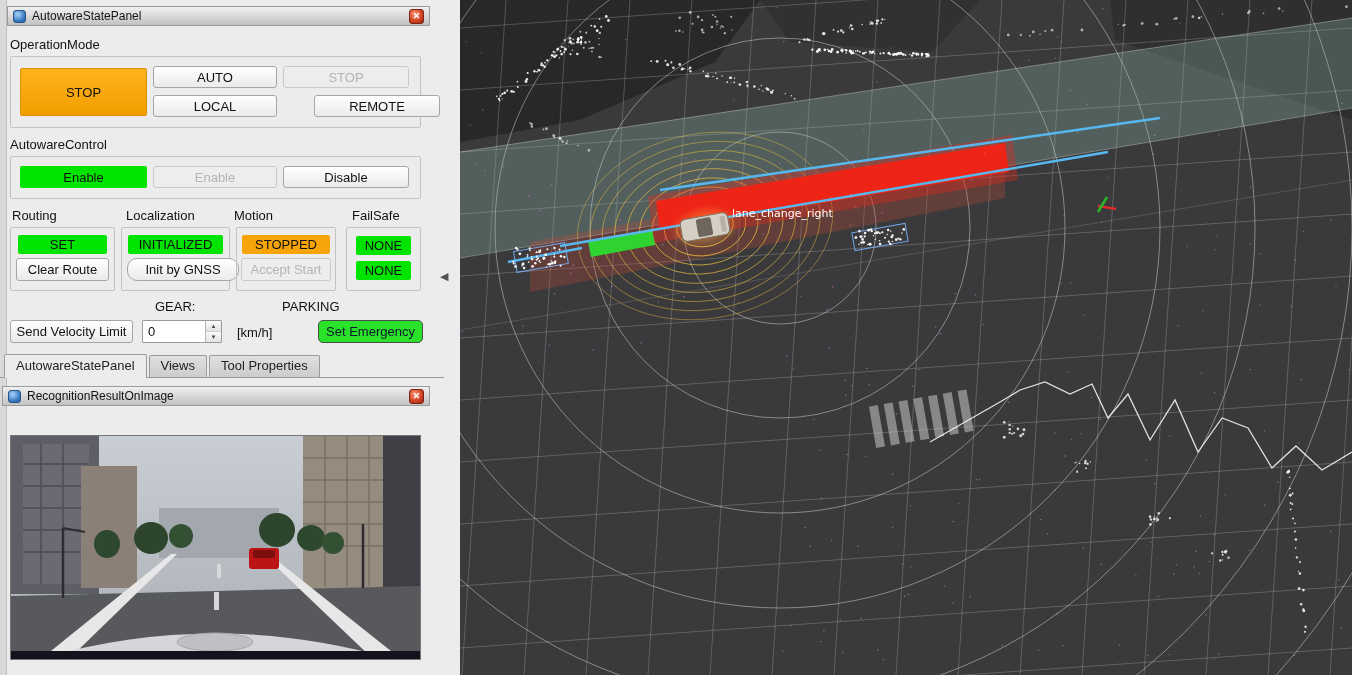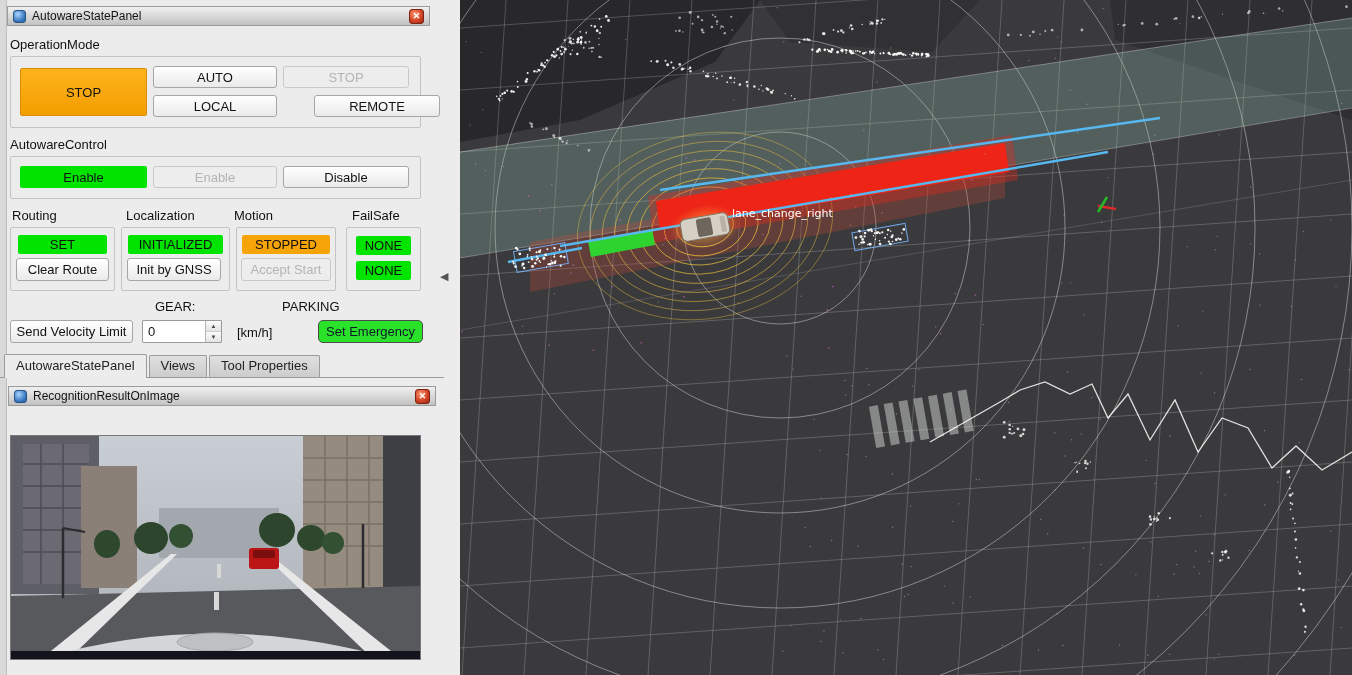--- a/index.html
+++ b/index.html
@@ -64,21 +64,21 @@
     <div class="lbl" style="left:126px;top:208px;">Localization</div>
     <div class="lbl" style="left:234px;top:208px;">Motion</div>
     <div class="lbl" style="left:352px;top:208px;">FailSafe</div>
 
     <div class="group" style="left:10px;top:227px;width:105px;height:64px;"></div>
     <div class="chip green" style="left:18px;top:235px;width:89px;height:19px;">SET</div>
     <div class="btn" style="left:16px;top:258px;width:93px;height:23px;">Clear Route</div>
 
     <div class="group" style="left:121px;top:227px;width:109px;height:64px;"></div>
     <div class="chip green" style="left:128px;top:235px;width:95px;height:19px;text-align:center;">INITIALIZED</div>
-    <div class="btn" style="left:127px;top:258px;width:94px;height:23px;">Init by GNSS</div>
+    <div class="btn" style="left:127px;top:258px;width:112px;height:23px;border-radius:10px;">Init by GNSS</div>
 
     <div class="group" style="left:236px;top:227px;width:100px;height:64px;"></div>
     <div class="chip orange" style="left:242px;top:235px;width:88px;height:19px;">STOPPED</div>
     <div class="btn disabled" style="left:241px;top:258px;width:90px;height:23px;">Accept Start</div>
 
     <div class="group" style="left:346px;top:227px;width:75px;height:64px;"></div>
     <div class="chip green" style="left:356px;top:236px;width:55px;height:19px;">NONE</div>
     <div class="chip green" style="left:356px;top:261px;width:55px;height:19px;">NONE</div>
 
     <div class="lbl" style="left:155px;top:299px;">GEAR:</div>
@@ -94,21 +94,21 @@
     </div>
     <div class="lbl" style="left:237px;top:325px;">[km/h]</div>
     <div class="emerg" style="left:318px;top:320px;width:105px;height:23px;">Set Emergency</div>
 
     <div class="tabbar">
       <div class="tab active">AutowareStatePanel</div>
       <div class="tab">Views</div>
       <div class="tab">Tool Properties</div>
     </div>
 
-    <div class="titlebar" style="left:8px;top:386px;width:428px;">
+    <div class="titlebar" style="left:2px;top:386px;width:428px;">
       <span class="ticon"></span>
       <span>RecognitionResultOnImage</span>
       <span class="closebtn">✕</span>
     </div>
 
     <div class="camwrap">
       <svg width="409" height="223" viewBox="0 0 409 223">
         <defs>
           <linearGradient id="sky" x1="0" y1="0" x2="0" y2="1">
             <stop offset="0" stop-color="#c9ced4"></stop>

